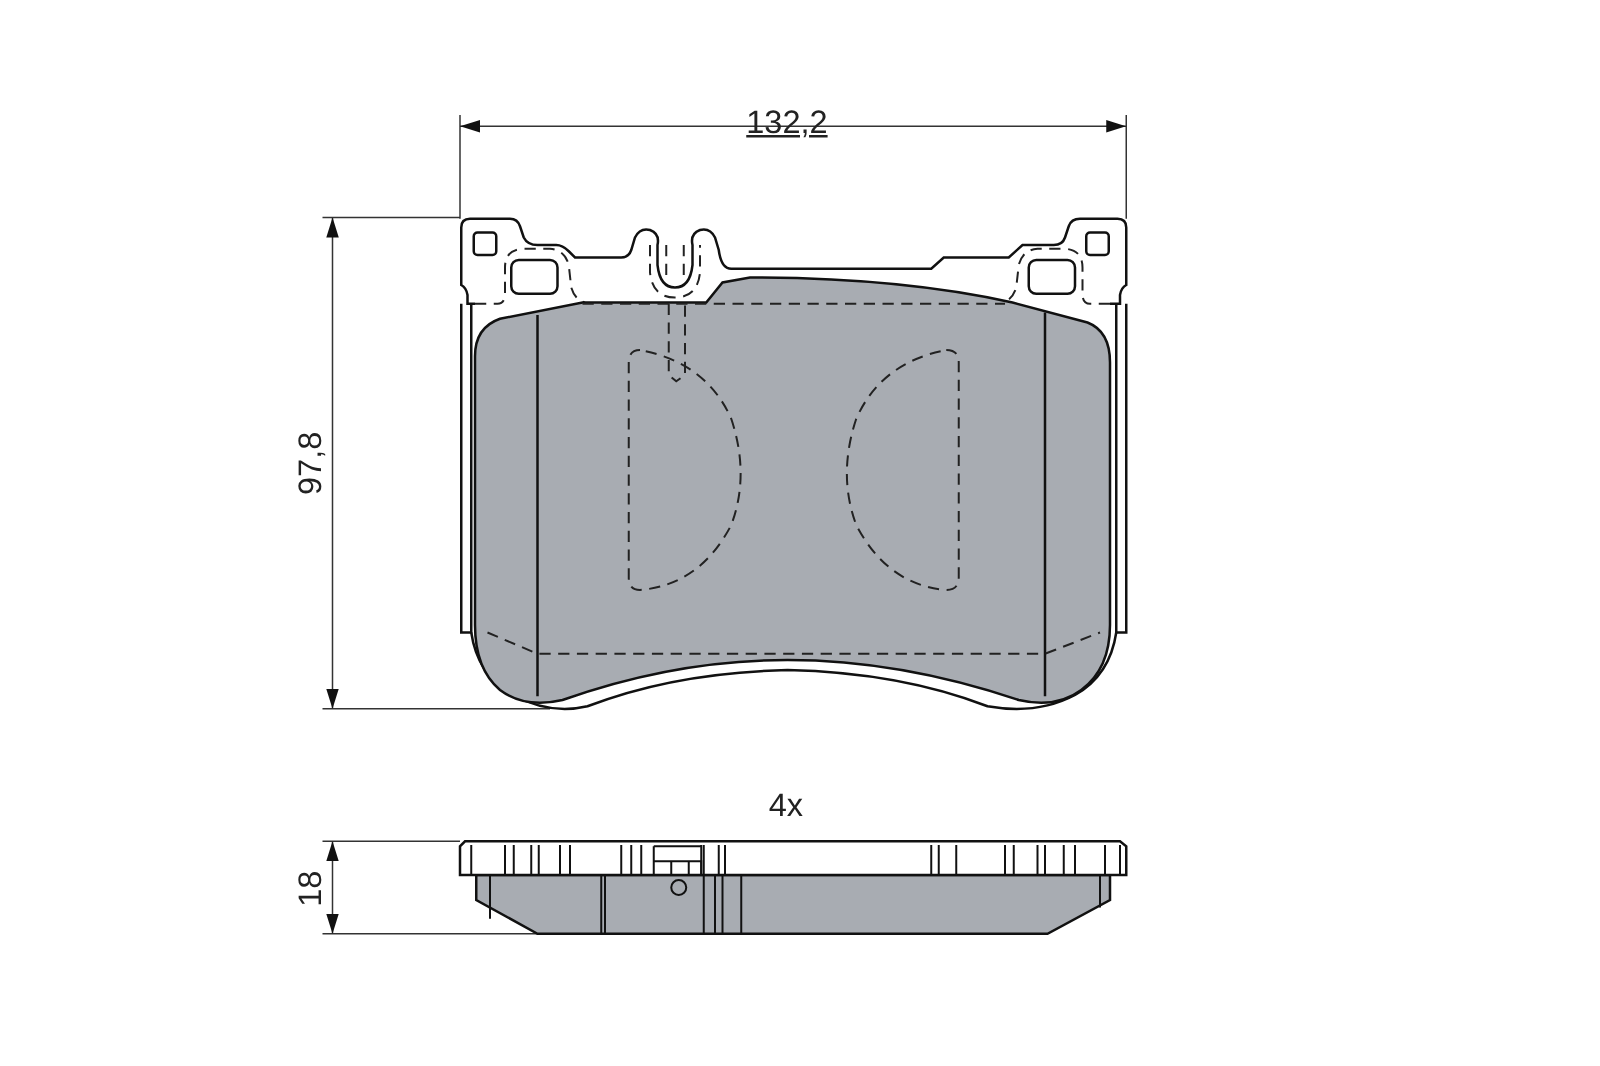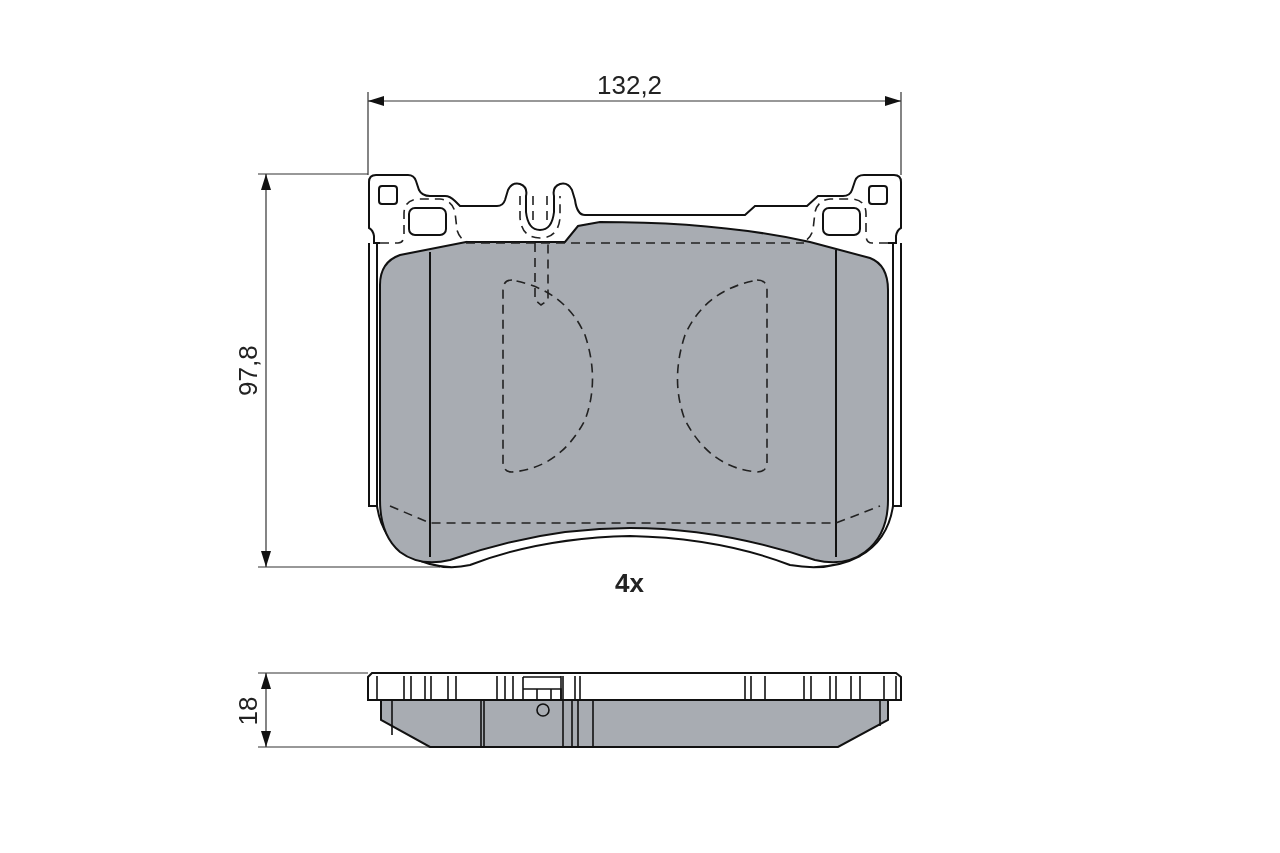--- a/index.html
+++ b/index.html
@@ -123,16 +123,16 @@
       <line x1="563" y1="700" x2="563" y2="747"></line>
       <line x1="572" y1="700" x2="572" y2="747"></line>
       <line x1="578" y1="700" x2="578" y2="747"></line>
       <line x1="593" y1="700" x2="593" y2="747"></line>
       <line x1="880" y1="700" x2="880" y2="726"></line>
     </g>
     <circle class="ln" style="stroke-width:1.6" cx="543" cy="710" r="6"></circle>
   </g>
 </svg>
 
-<div class="dim-label" style="left:597px; top:72px;">132,2</div>
+<div class="dim-label" style="left:597px; top:84px;text-decoration:underline;">132,2</div>
 <div class="dim-label rot" style="left:223px; top:358px; width:50px; text-align:center;">97,8</div>
 <div class="dim-label rot" style="left:230px; top:698px; width:36px; text-align:center;">18</div>
-<div class="dim-label" style="left:615px; top:570px;font-weight:bold;">4x</div>
+<div class="dim-label" style="left:615px; top:631px;">4x</div>
 
 </body></html>

